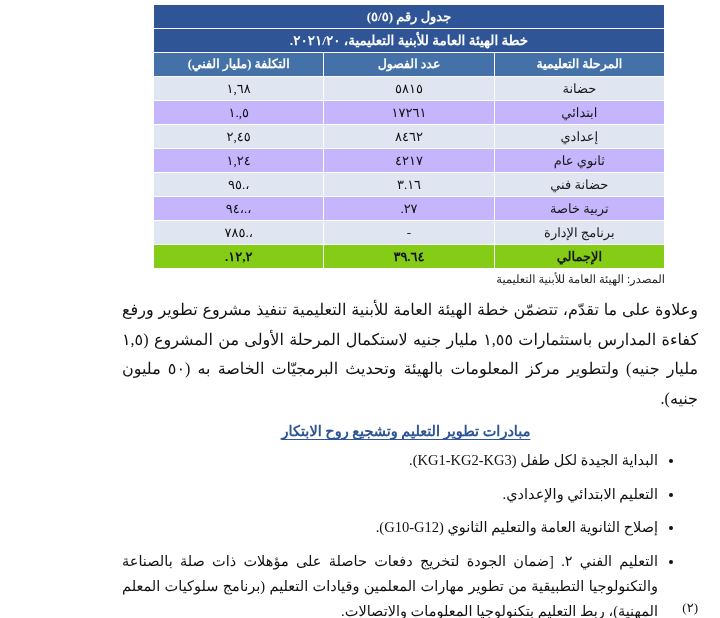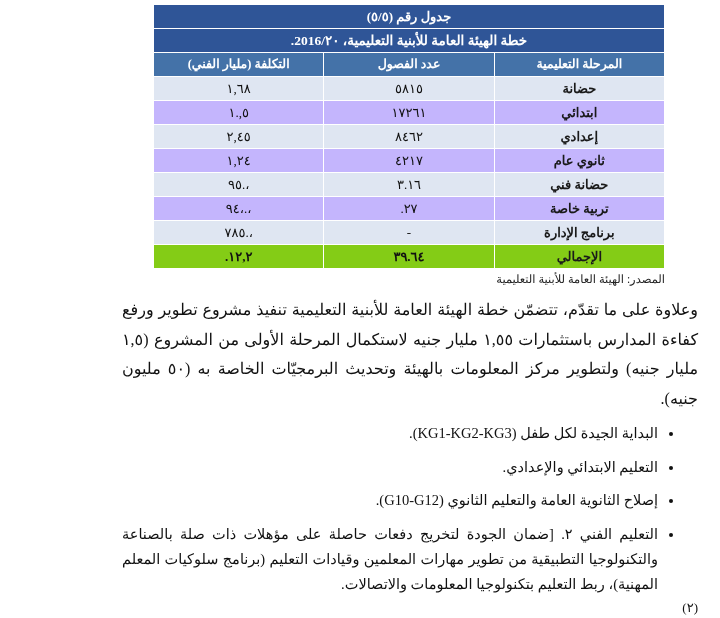--- a/index.html
+++ b/index.html
@@ -61,21 +61,21 @@
   .head-row th {
     background: #4472a8;
     color: #ffffff;
     font-weight: bold;
     font-size: 12.5px;
     border: 1px solid #ffffff;
   }
   tr.odd td { background: #dfe6f2; }
   tr.even td { background: #c4b5fd; }
   td.stage {
-    font-weight: bold;
+    font-weight: normal;
     color: #1a1a1a;
   }
   tr.total td {
     background: #84cc16;
     font-weight: bold;
   }
   .source {
     width: 512px;
     margin: 3px auto 0;
     font-size: 11.5px;
@@ -134,21 +134,21 @@
 
 <div class="page">
 
   <div class="table-wrap">
     <table class="plan">
       <tbody>
         <tr class="title-row">
           <td colspan="3">جدول رقم (٥/٥)</td>
         </tr>
         <tr class="title-row2">
-          <td colspan="3">خطة الهيئة العامة للأبنية التعليمية، 2016/٢٠.</td>
+          <td colspan="3">خطة الهيئة العامة للأبنية التعليمية، ٢٠٢١/٢٠.</td>
         </tr>
         <tr class="head-row">
           <th style="width:34%">المرحلة التعليمية</th>
           <th style="width:33%">عدد الفصول</th>
           <th style="width:33%">التكلفة (مليار الفني)</th>
         </tr>
 
         <tr class="odd">
           <td class="stage">حضانة</td>
           <td>٥٨١٥</td>
@@ -190,20 +190,21 @@
           <td>١٢,٢.</td>
         </tr>
       </tbody>
     </table>
   </div>
 
   <div class="source">المصدر: الهيئة العامة للأبنية التعليمية</div>
 
   <div class="body-text">وعلاوة على ما تقدّم، تتضمّن خطة الهيئة العامة للأبنية التعليمية تنفيذ مشروع تطوير ورفع كفاءة المدارس باستثمارات ١,٥٥ مليار جنيه لاستكمال المرحلة الأولى من المشروع (١,٥ مليار جنيه) ولتطوير مركز المعلومات بالهيئة وتحديث البرمجيّات الخاصة به (٥٠ مليون جنيه).</div>
 
+  <div class="section-head">مبادرات تطوير التعليم وتشجيع روح الابتكار</div>
 
 
   <ul class="bullets">
     <li>البداية الجيدة لكل طفل (KG1-KG2-KG3).</li>
     <li>التعليم الابتدائي والإعدادي.</li>
     <li>إصلاح الثانوية العامة والتعليم الثانوي (G10-G12).</li>
     <li>التعليم الفني ٢. [ضمان الجودة لتخريج دفعات حاصلة على مؤهلات ذات صلة بالصناعة والتكنولوجيا التطبيقية من تطوير مهارات المعلمين وقيادات التعليم (برنامج سلوكيات المعلم المهنية)، ربط التعليم بتكنولوجيا المعلومات والاتصالات.</li>
   </ul>
 
   <div class="footer-note">(٢)</div>

